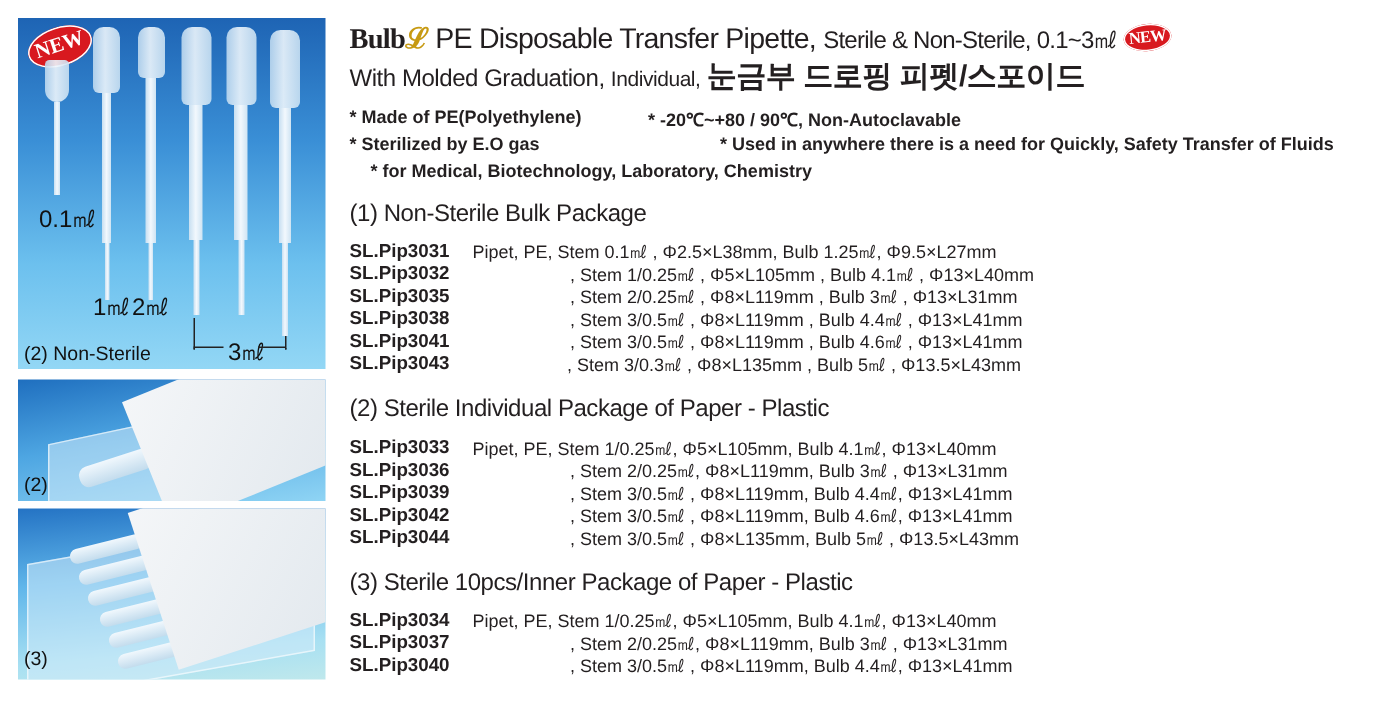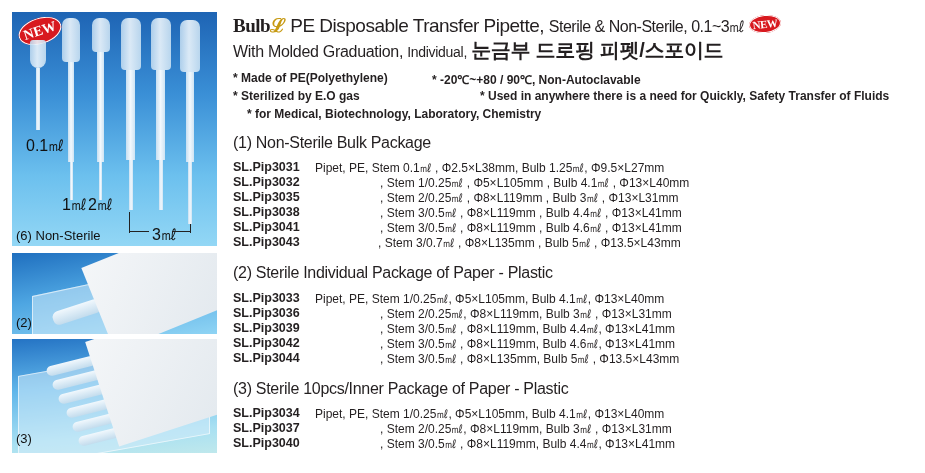--- a/index.html
+++ b/index.html
@@ -87,21 +87,21 @@
 
   <div class="vol" style="left:14px;top:124px;">0.1㎖</div>
   <div class="vol" style="left:50px;top:183px;">1㎖</div>
   <div class="vol" style="left:76px;top:183px;">2㎖</div>
   <div class="bracket" style="left:117px;top:200px;width:0;height:20px;border-right:none;"></div>
   <div class="bracket" style="left:117px;top:219px;width:20px;height:0;border-left:none;border-right:none;border-bottom:1px solid #222;"></div>
   <div class="vol" style="left:140px;top:213px;">3㎖</div>
   <div class="bracket" style="left:160px;top:219px;width:18px;height:0;border-left:none;border-right:none;border-bottom:1px solid #222;"></div>
   <div class="bracket" style="left:178px;top:212px;width:0;height:8px;border-right:none;"></div>
 
-  <div class="pcap" style="left:4px;top:216px;">(6) Non-Sterile</div>
+  <div class="pcap" style="left:4px;top:216px;">(2) Non-Sterile</div>
 </div>
 
 <div id="p2" class="panel">
   <div class="tray" style="left:20px;top:28px;width:140px;height:56px;transform:skewY(-12deg);"></div>
   <div class="mini-bulb" style="left:40px;top:52px;width:50px;height:14px;transform:rotate(-18deg);"></div>
   <div class="paper" style="left:80px;top:-20px;width:170px;height:90px;transform:rotate(-22deg);"></div>
   <div class="pcap" style="left:4px;top:62px;">(2)</div>
 </div>
 
 <div id="p3" class="panel">
@@ -150,21 +150,21 @@
 <div class="row" style="top:205px;">
     <span class="code">SL.Pip3038</span>
     <span class="desc cont">, Stem 3/0.5㎖  , Φ8×L119mm , Bulb 4.4㎖  , Φ13×L41mm</span>
   </div>
 <div class="row" style="top:220px;">
     <span class="code">SL.Pip3041</span>
     <span class="desc cont">, Stem 3/0.5㎖  , Φ8×L119mm , Bulb 4.6㎖  , Φ13×L41mm</span>
   </div>
 <div class="row" style="top:235px;">
     <span class="code">SL.Pip3043</span>
-    <span class="desc cont" style="left:133px;">, Stem 3/0.7㎖   , Φ8×L135mm , Bulb 5㎖     , Φ13.5×L43mm</span>
+    <span class="desc cont" style="left:133px;">, Stem 3/0.3㎖   , Φ8×L135mm , Bulb 5㎖     , Φ13.5×L43mm</span>
   </div>
 
 <div class="sec" style="top:264px;">(2) Sterile Individual Package of Paper - Plastic</div>
 <div class="row" style="top:291px;">
     <span class="code">SL.Pip3033</span>
     <span class="desc">Pipet, PE, Stem 1/0.25㎖, Φ5×L105mm, Bulb 4.1㎖, Φ13×L40mm</span>
   </div>
 <div class="row" style="top:306px;">
     <span class="code">SL.Pip3036</span>
     <span class="desc cont">, Stem 2/0.25㎖, Φ8×L119mm, Bulb 3㎖   , Φ13×L31mm</span>

